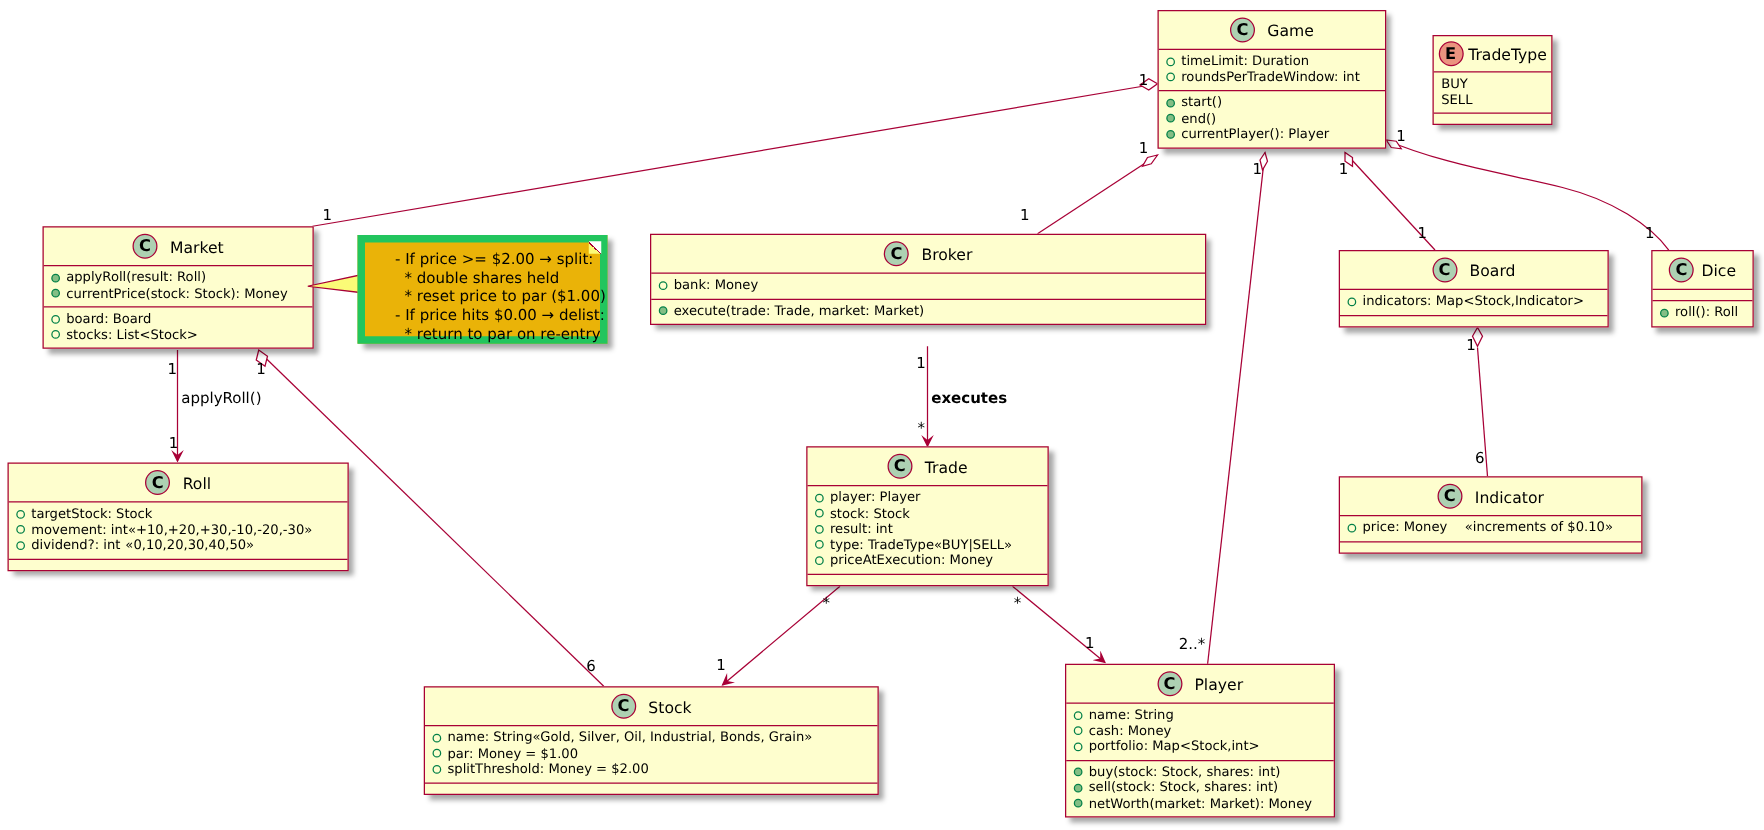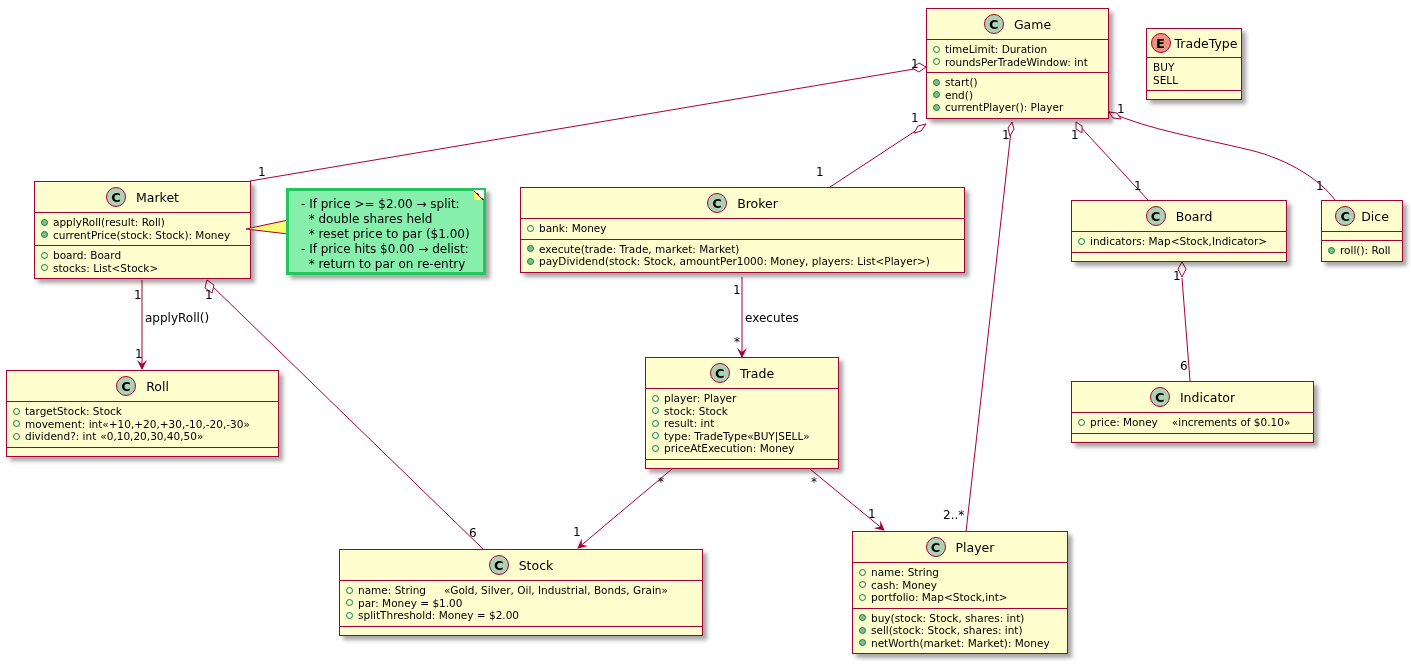--- a/index.html
+++ b/index.html
@@ -15,22 +15,22 @@
                 font-weight: bold; font-size: 13px; margin-right: 10px; box-sizing: border-box; }
   .cls .badge.enum { background: #eb937f; margin-right: 4px; }
   .cls .sec { border-bottom: 1px solid #a80036; padding: 3px 6px 4px 6px; min-height: 6px; text-align: center; }
   .cls .sec:last-child { border-bottom: none; }
   .cls .sec.empty { padding: 0; min-height: 8px; }
   .row { display: flex; align-items: center; white-space: pre; line-height: 12.5px; font-size: 10.5px; }
   .row .vis { width: 7px; height: 7px; border-radius: 50%; margin-right: 5px; box-sizing: border-box; flex: none; }
   .vis.field { border: 1px solid #038048; background: transparent; }
   .vis.method { background: #84be84; border: 1px solid #038048; }
   .row .stereo { margin-left: 0; }
-  .note { position: absolute; background: #86efac; border: 3px solid #22c55e;
-          box-shadow: 4px 4px 4px rgba(0,0,0,0.35); padding: 6px 12px;
+  .note { position: absolute; background: #eab308; border: 6px solid #22c55e;
+          box-shadow: 4px 4px 4px rgba(0,0,0,0.35); padding: 6px 24px;
           font-size: 12px; line-height: 15px; white-space: pre; box-sizing: border-box; }
   .note::after { content: ""; position: absolute; right: -1px; top: -1px; width: 10px; height: 10px;
                  background: linear-gradient(225deg, #ffffff 50%, #a80036 50%, #a80036 56%, #fbfb77 56%); }
   .lbl { position: absolute; font-size: 12px; line-height: 13px; white-space: nowrap; }
 </style>
 </head>
 <body>
 
 <svg id="edges" xmlns="http://www.w3.org/2000/svg">
   <defs>
@@ -100,21 +100,21 @@
 <div class="lbl" style="left:1071px;top:129px;">1</div>
 <div class="lbl" style="left:1134px;top:180px;">1</div>
 <div class="lbl" style="left:1117px;top:103px;">1</div>
 <div class="lbl" style="left:1316px;top:180px;">1</div>
 <div class="lbl" style="left:134px;top:289px;">1</div>
 <div class="lbl" style="left:145px;top:312px;">applyRoll()</div>
 <div class="lbl" style="left:135px;top:348px;">1</div>
 <div class="lbl" style="left:205px;top:289px;">1</div>
 <div class="lbl" style="left:469px;top:527px;">6</div>
 <div class="lbl" style="left:733px;top:284px;">1</div>
-<div class="lbl" style="left:745px;top:312px;">executes</div>
+<div class="lbl" style="left:745px;top:312px;font-weight:bold;">executes</div>
 <div class="lbl" style="left:734px;top:336px;">*</div>
 <div class="lbl" style="left:1173px;top:270px;">1</div>
 <div class="lbl" style="left:1180px;top:360px;">6</div>
 <div class="lbl" style="left:658px;top:476px;">*</div>
 <div class="lbl" style="left:573px;top:526px;">1</div>
 <div class="lbl" style="left:811px;top:476px;">*</div>
 <div class="lbl" style="left:868px;top:508px;">1</div>
 
 <div class="cls" style="left:926px;top:8px;width:183px;">
   <div class="hdr">
@@ -171,21 +171,20 @@
 <div class="cls" style="left:520px;top:187px;width:445px;">
   <div class="hdr">
     <span class="badge">C</span>
     <span>Broker</span>
   </div>
   <div class="sec">
     <div class="row"><span class="vis field"></span><span>bank: Money</span></div>
   </div>
   <div class="sec">
     <div class="row"><span class="vis method"></span><span>execute(trade: Trade, market: Market)</span></div>
-    <div class="row"><span class="vis method"></span><span>payDividend(stock: Stock, amountPer1000: Money, players: List&lt;Player&gt;)</span></div>
   </div>
 </div>
 
 <div class="cls" style="left:1071px;top:200px;width:216px;">
   <div class="hdr">
     <span class="badge">C</span>
     <span>Board</span>
   </div>
   <div class="sec">
     <div class="row"><span class="vis field"></span><span>indicators: Map&lt;Stock,Indicator&gt;</span></div>
@@ -242,21 +241,21 @@
   </div>
   <div class="sec empty"></div>
 </div>
 
 <div class="cls" style="left:339px;top:549px;width:364px;">
   <div class="hdr">
     <span class="badge">C</span>
     <span>Stock</span>
   </div>
   <div class="sec">
-    <div class="row"><span class="vis field"></span><span>name: String</span><span class="stereo" style="margin-left:18px;">«Gold, Silver, Oil, Industrial, Bonds, Grain»</span></div>
+    <div class="row"><span class="vis field"></span><span>name: String</span><span class="stereo" style="">«Gold, Silver, Oil, Industrial, Bonds, Grain»</span></div>
     <div class="row"><span class="vis field"></span><span>par: Money = $1.00</span></div>
     <div class="row"><span class="vis field"></span><span>splitThreshold: Money = $2.00</span></div>
   </div>
   <div class="sec empty"></div>
 </div>
 
 <div class="cls" style="left:852px;top:531px;width:216px;">
   <div class="hdr">
     <span class="badge">C</span>
     <span>Player</span>

